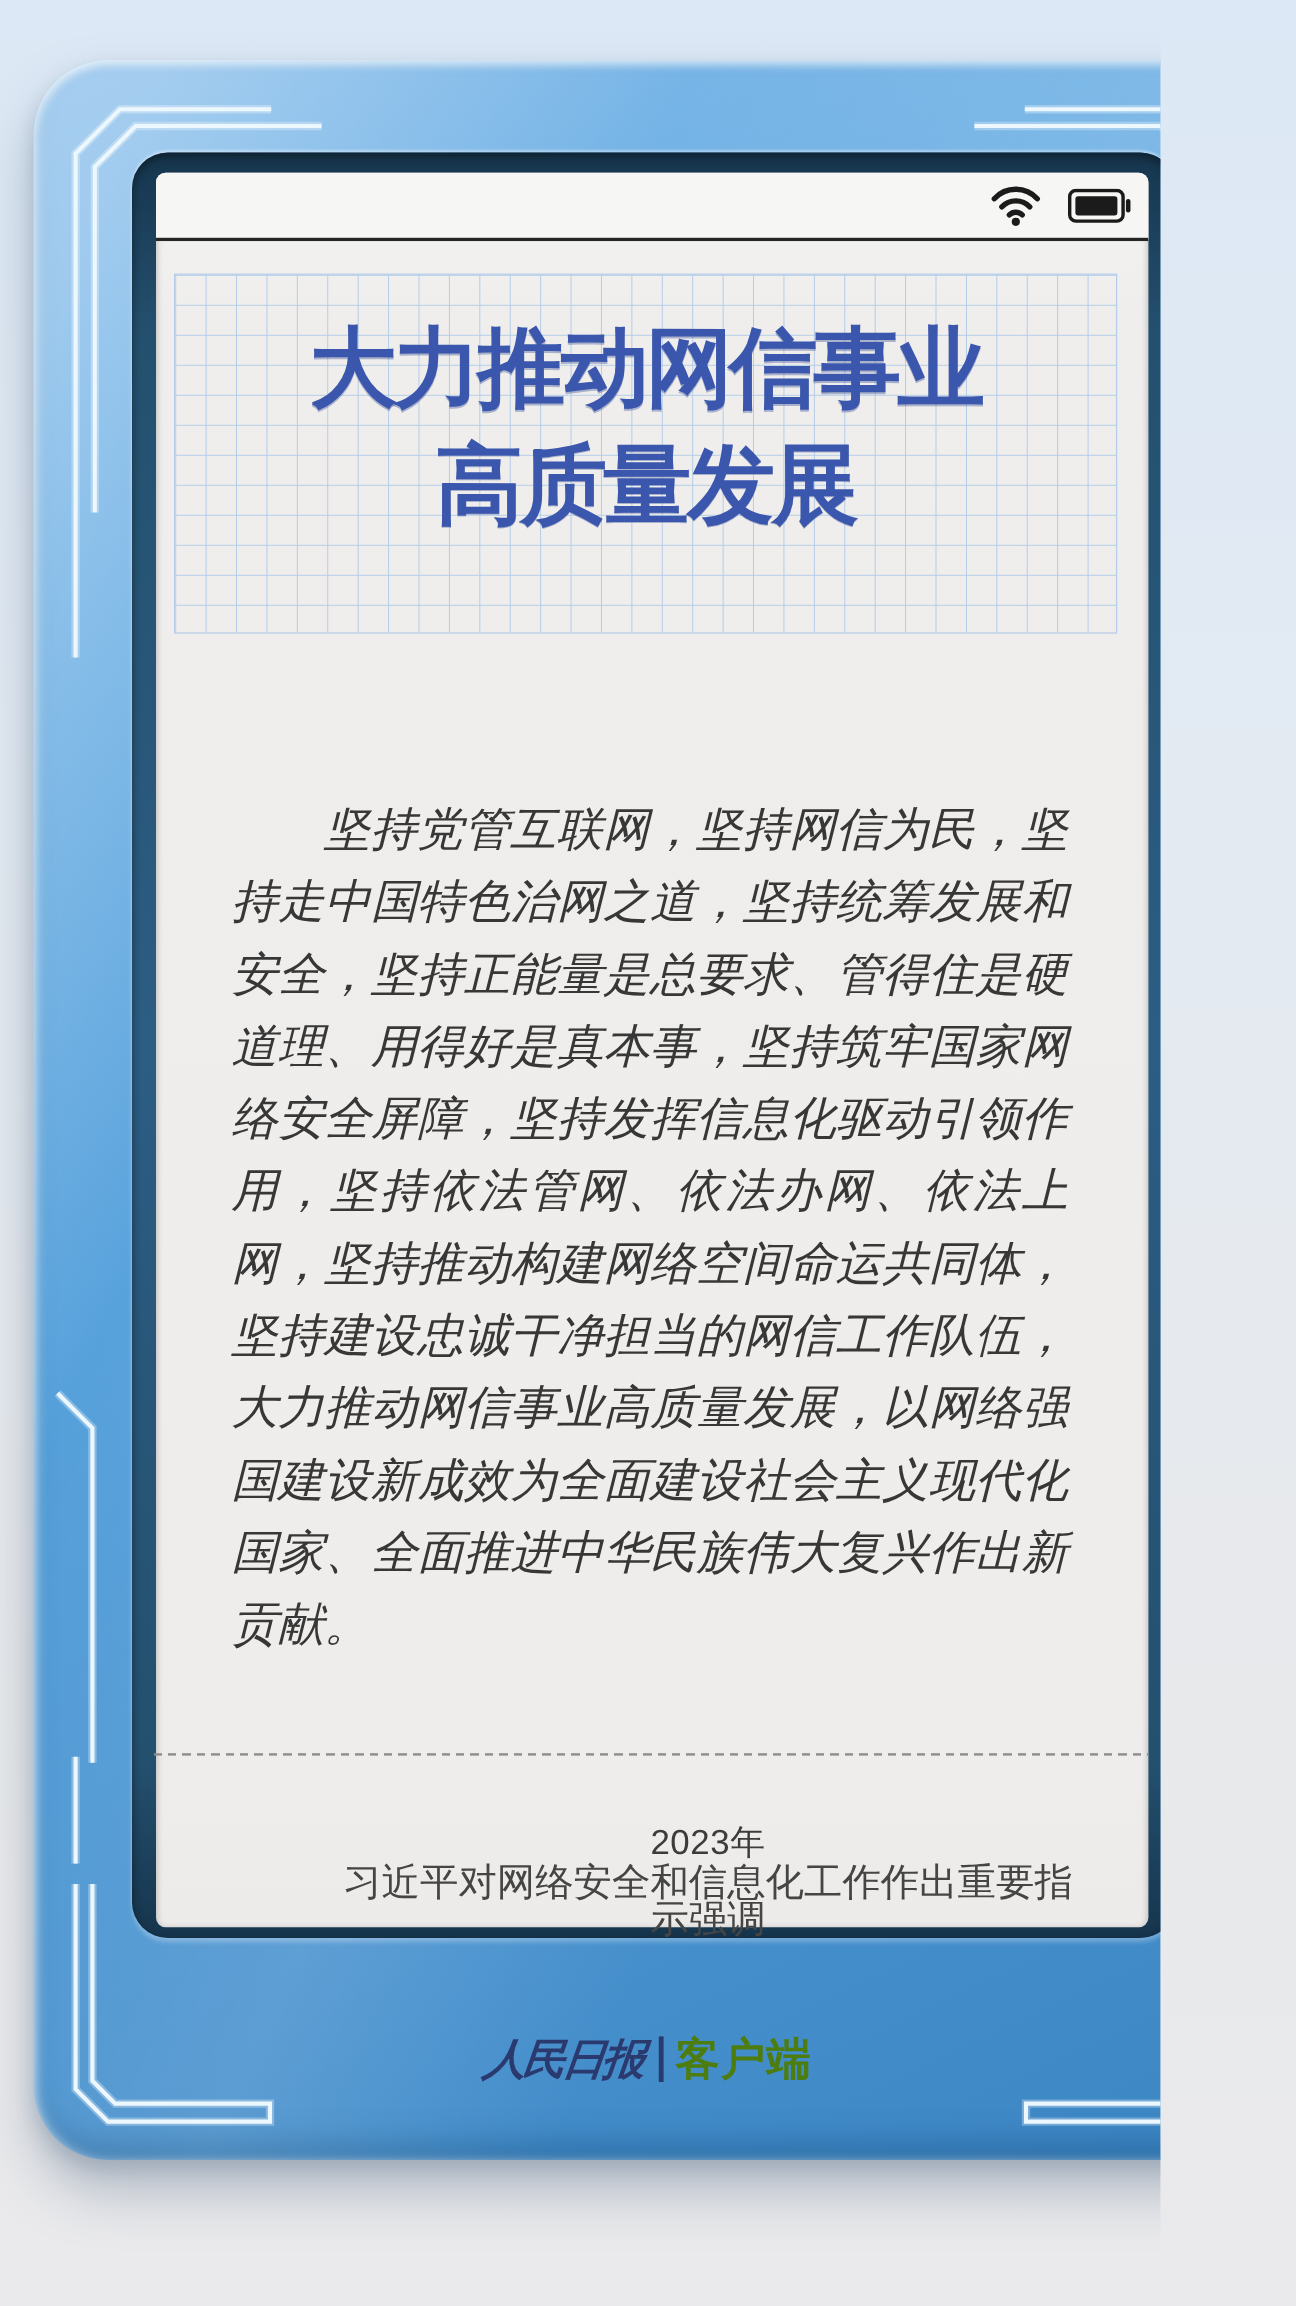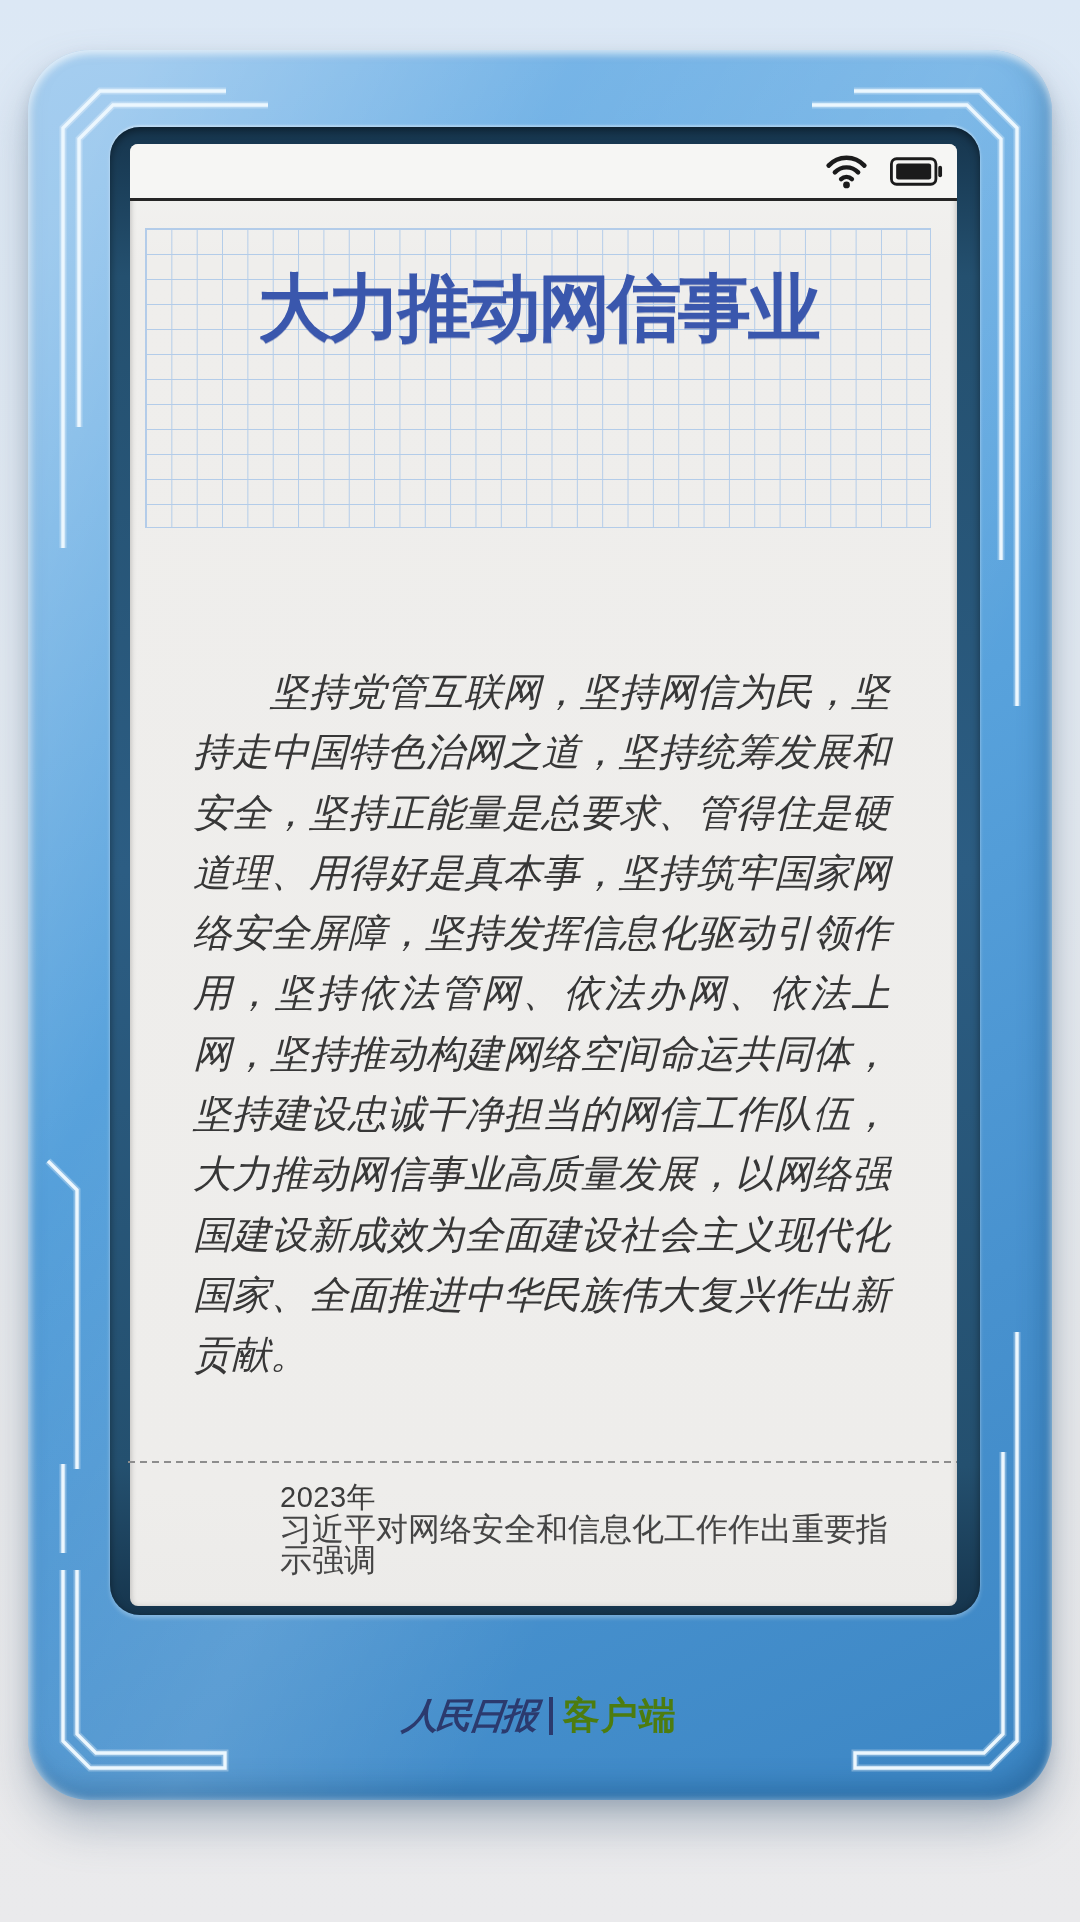--- a/index.html
+++ b/index.html
@@ -2,21 +2,21 @@
 <html><head>
 <meta charset="utf-8">
 <style>
   html,body{margin:0;padding:0;}
   body{
     width:1080px;height:1922px;
     font-family:"Liberation Sans","DejaVu Sans",sans-serif;
     background:linear-gradient(180deg,#dce8f5 0%,#e3eaf2 35%,#e8e9eb 75%,#eaeaec 100%);
     overflow:hidden;
   }
-  .stage{position:relative;width:1080px;height:1922px;overflow:hidden;}
+  .stage{position:relative;width:967px;height:1922px;overflow:hidden;}
 
   
   .device{
     position:absolute;left:28px;top:50px;width:1024px;height:1750px;
     border-radius:62px;
     background:linear-gradient(155deg,#83bbea 0%,#6cafe4 22%,#58a2dc 48%,#4892cf 75%,#3c86c4 100%);
     box-shadow:
       inset 0 4px 8px rgba(255,255,255,.65),
       inset 4px 0 10px rgba(255,255,255,.30),
       inset -8px -14px 26px rgba(18,70,118,.38),
@@ -78,21 +78,21 @@
     font-size:38.5px;line-height:60.3px;color:#373737;
     text-align:justify;text-indent:77px;font-style:italic;
   }
 
   
   .divider{
     position:absolute;left:128px;top:1461px;width:829px;height:2px;
     background:repeating-linear-gradient(90deg,#8d8d8d 0 7px,transparent 7px 12px);
   }
   .attr-block{
-    position:absolute;left:280px;top:1481px;width:620px;text-align:left;color:#3c3c3c;
+    position:absolute;left:280px;top:1520px;width:620px;text-align:center;color:#3c3c3c;
   }
   .attr-year{font-size:29px;line-height:33px;letter-spacing:.5px;}
   .attr-line{font-size:32px;line-height:31px;color:#454545;}
 
   
   .brand{
     position:absolute;left:0;top:1692px;width:1080px;height:48px;
     display:flex;align-items:center;justify-content:center;
   }
   .brand .masthead{
@@ -131,20 +131,21 @@
         <rect x="1.5" y="1.5" width="47" height="27" rx="5.5" fill="none" stroke="#1b1b1b" stroke-width="3"></rect>
         <rect x="6.5" y="6.5" width="37" height="17" rx="2.5" fill="#1b1b1b"></rect>
         <rect x="51" y="9" width="4" height="12" rx="2" fill="#1b1b1b"></rect>
       </svg>
     </span>
   </div>
 
   <div class="grid-paper">
     <div class="page-title">
       <div>大力推动网信事业</div>
+      <div>高质量发展</div>
     </div>
   </div>
 
   <div class="body-text">坚持党管互联网，坚持网信为民，坚持走中国特色治网之道，坚持统筹发展和安全，坚持正能量是总要求、管得住是硬道理、用得好是真本事，坚持筑牢国家网络安全屏障，坚持发挥信息化驱动引领作用，坚持依法管网、依法办网、依法上网，坚持推动构建网络空间命运共同体，坚持建设忠诚干净担当的网信工作队伍，大力推动网信事业高质量发展，以网络强国建设新成效为全面建设社会主义现代化国家、全面推进中华民族伟大复兴作出新贡献。</div>
 
   <div class="divider"></div>
   <div class="attr-block">
     <div class="attr-year">2023年</div>
     <div class="attr-line">习近平对网络安全和信息化工作作出重要指示强调</div>
   </div>

